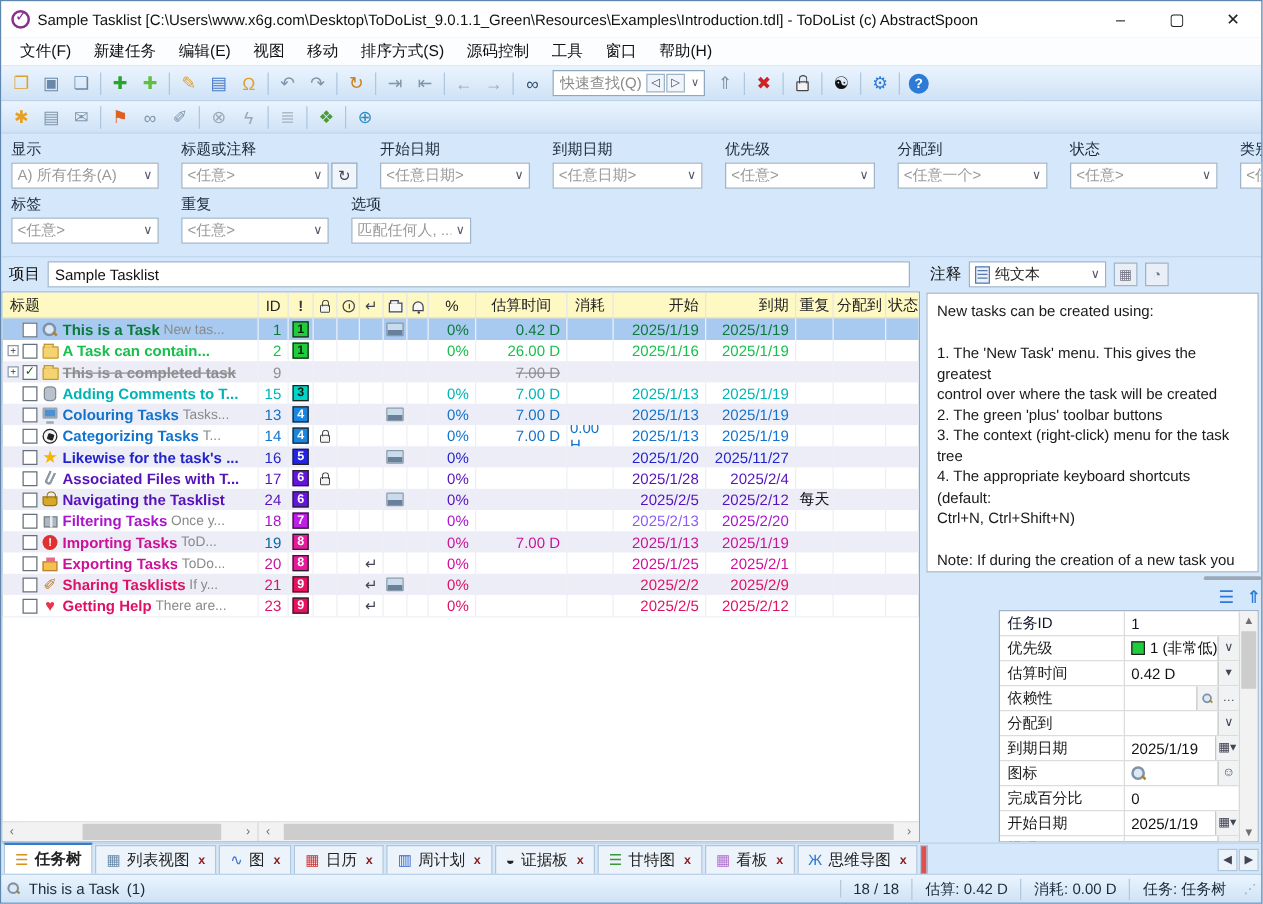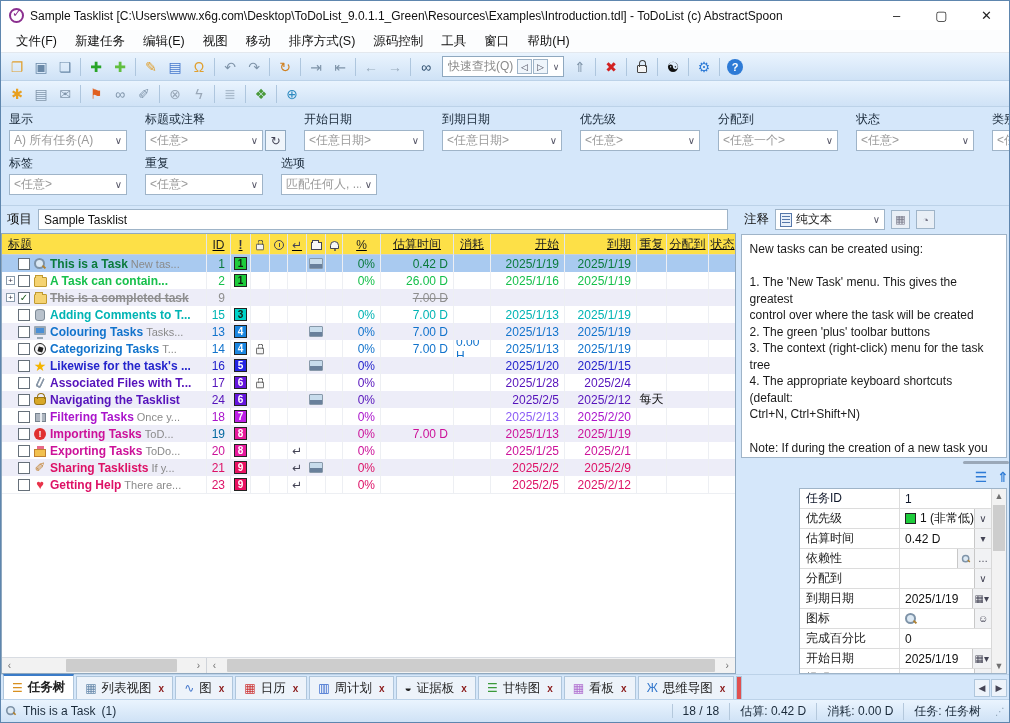--- a/index.html
+++ b/index.html
@@ -59,21 +59,21 @@
   .sqbtn { width:19px; height:19px; border:1px solid #9FB4C8; background:#E9EFF6; color:#778; font-size:11px; display:flex; align-items:center; justify-content:center; cursor:pointer;}
 
   
   .main { flex:1 1 auto; display:flex; overflow:hidden; }
   .taskpane { width:750px; background:#fff; border:1px solid #8FA8BF; display:flex; flex-direction:column; overflow:hidden;}
   .vsplit { width:5px; background:#D5E7FA; }
   .rightpane { flex:1 1 auto; display:flex; flex-direction:column; background:#D5E7FA; overflow:hidden;align-items:flex-end;}
 
   
   .trow { display:grid; grid-template-columns:205px 24px 20px 19px 18px 19px 19px 17px 38px 73px 37px 74px 72px 30px 42px 28px 1fr; align-items:center; }
-  .thead { height:21px; background:#fde047; border-bottom:1px solid #C9D1DA; flex:0 0 auto;text-decoration:underline; }
+  .thead { height:21px; background:#fef9c3; border-bottom:1px solid #C9D1DA; flex:0 0 auto; }
   .thead .hc { height:21px; display:flex; align-items:center; justify-content:center; font-size:12px; color:#222; border-right:1px solid #E2E6EB; overflow:hidden;}
   .thead .hc.left { justify-content:flex-start; padding-left:6px;}
   .thead .hc.right { justify-content:flex-end; padding-right:5px;}
   .tbody { flex:0 0 auto; }
   .task { height:17px; font-size:12px; }
   .task .c { height:17px; display:flex; align-items:center; border-right:1px solid #EDEFF3; overflow:hidden; padding:0 2px; justify-content:center;}
   .task .c.titlec { justify-content:flex-start; padding-left:4px; gap:3px;}
   .task .c.num { justify-content:flex-end; padding-right:5px;}
   .task.alt { background:#EDEDF8; }
   .task.sel { background:#A9CAF0; }
@@ -657,21 +657,21 @@
             <div class="c"></div>
             <div class="c"></div>
             <div class="c">
               <span class="imgicon"></span>
             </div>
             <div class="c"></div>
             <div class="c num" style="color: rgb(36, 36, 204);">0%</div>
             <div class="c num" style="color: rgb(36, 36, 204);"></div>
             <div class="c num" style="color: rgb(36, 36, 204);"></div>
             <div class="c num" style="color: rgb(36, 36, 204);">2025/1/20</div>
-            <div class="c num" style="color: rgb(36, 36, 204);">2025/1/15</div>
+            <div class="c num" style="color: rgb(36, 36, 204);">2025/11/27</div>
             <div class="c" style="color: rgb(17, 17, 17);"></div>
             <div class="c"></div>
             <div class="c"></div>
           </div>
           <div class="trow task">
             <div class="c titlec">
               <span class="expspace"></span>
               <span class="cbx"></span>
               <span class="ticon">
                 <span class="ti-clip"></span>

